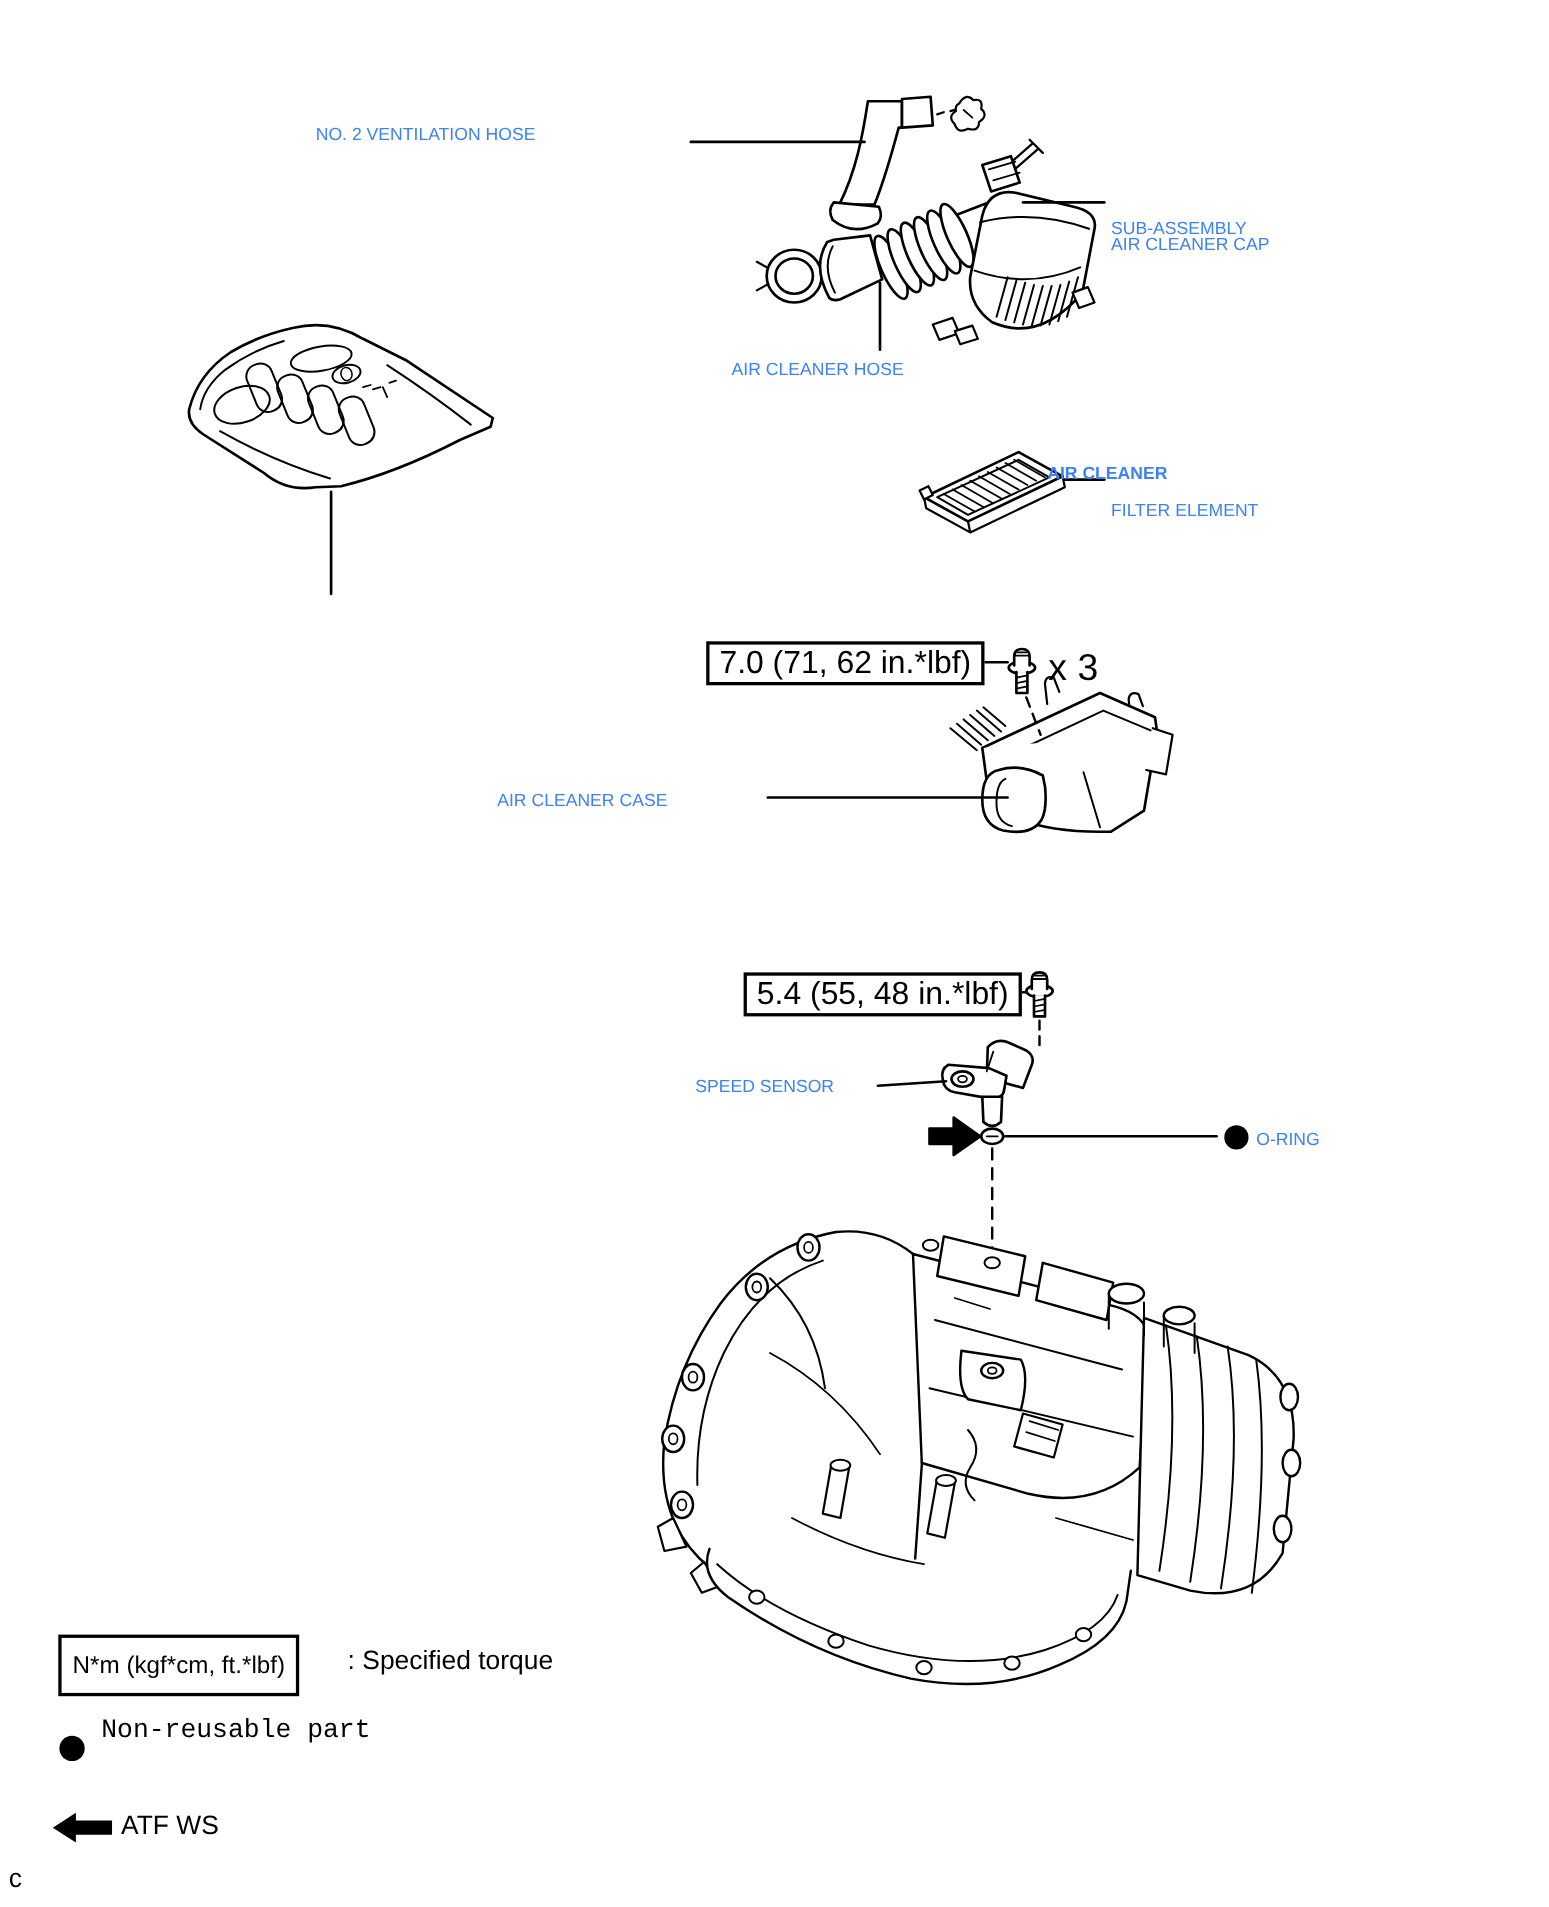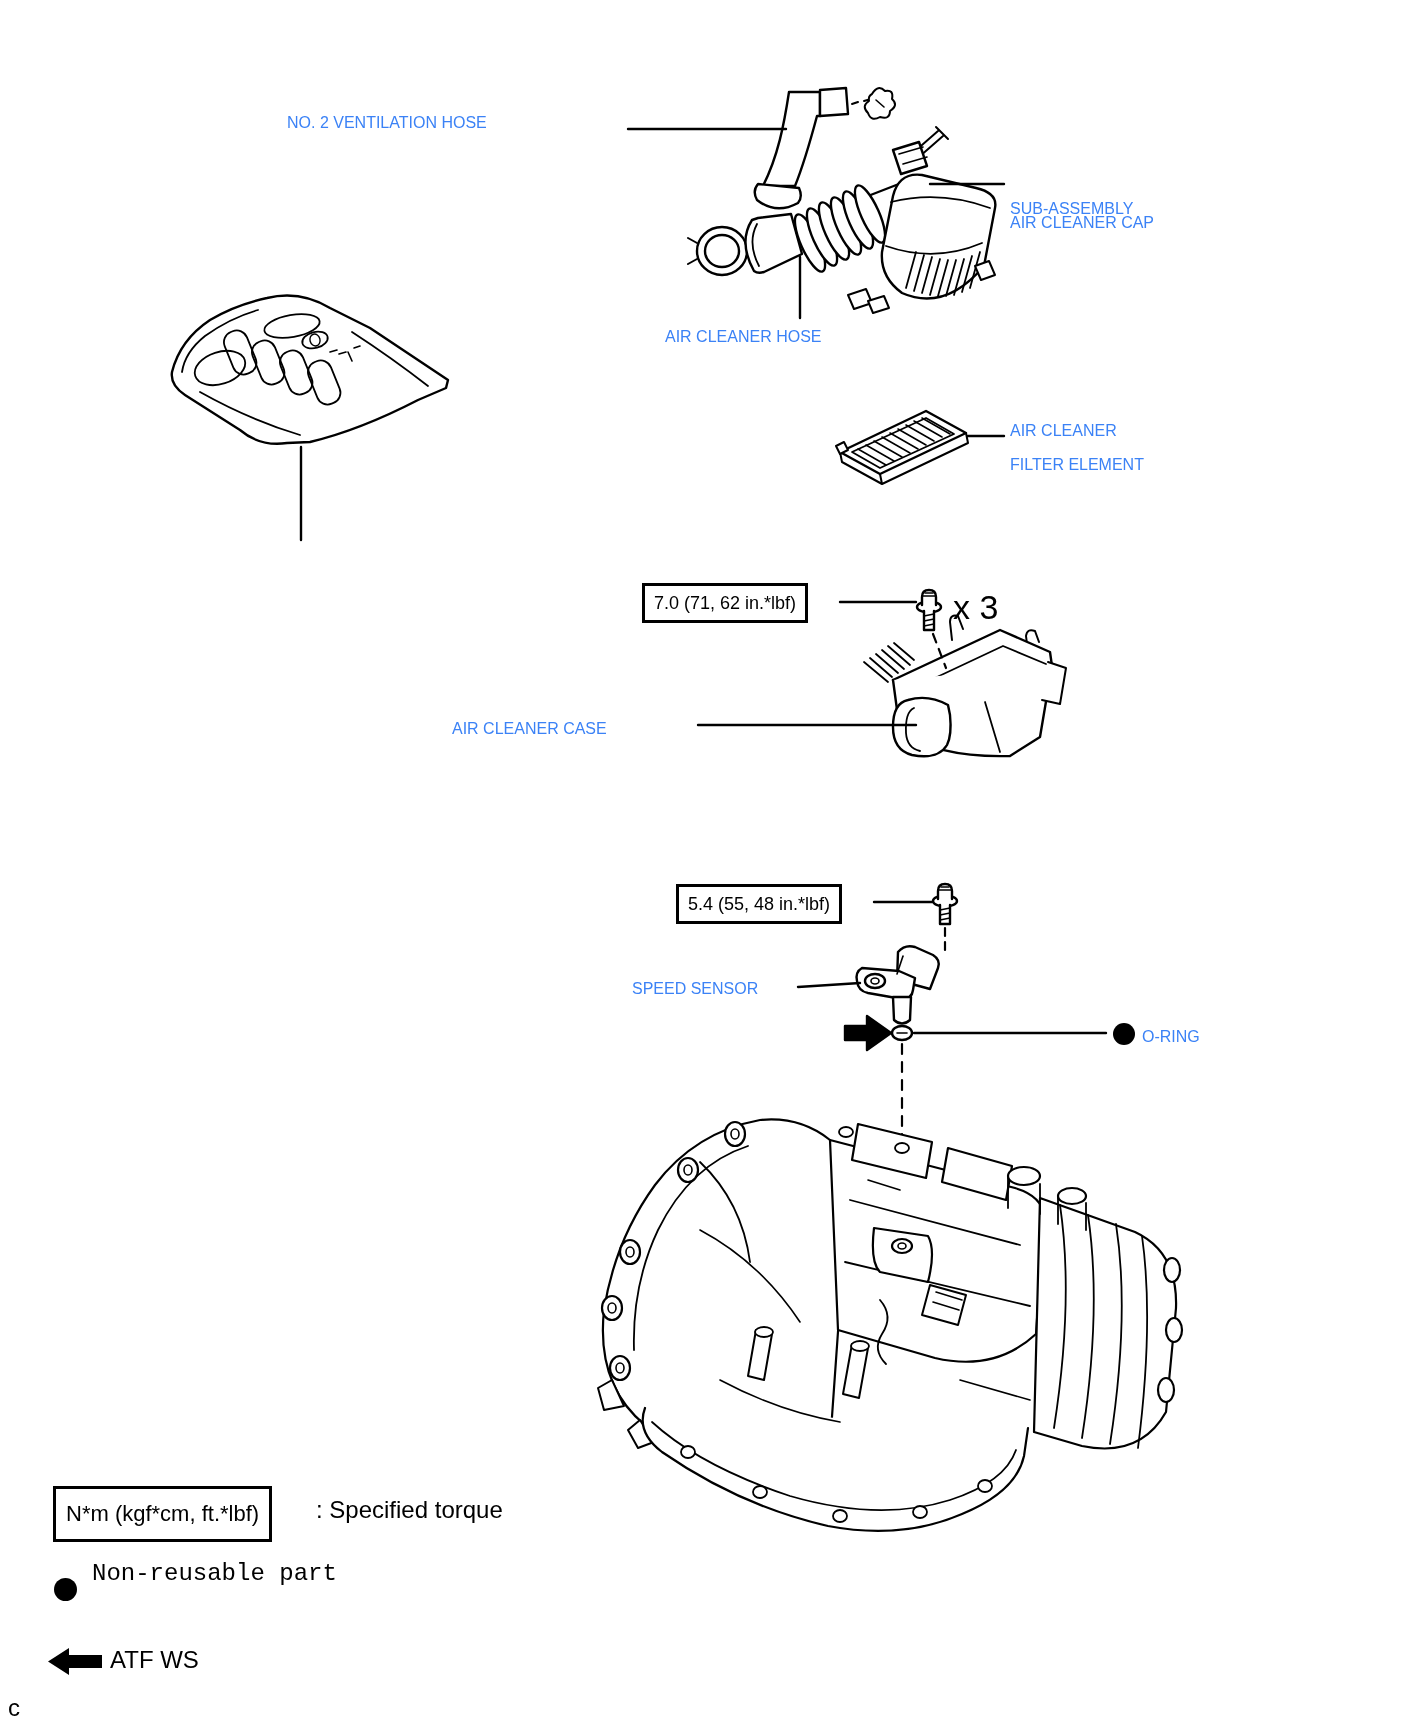--- a/index.html
+++ b/index.html
@@ -1,20 +1,20 @@
 <!DOCTYPE html>
 <html><head>
 <meta charset="utf-8">
 <style>
   html,body{margin:0;padding:0;background:#ffffff;}
   .page{position:relative;width:1408px;height:1734px;background:#fff;overflow:hidden;
         font-family:"Liberation Sans",sans-serif;color:#000;}
   svg.art{position:absolute;left:0;top:0;width:1408px;height:1734px;}
   .lbl{position:absolute;font-size:16px;line-height:33px;white-space:nowrap;color:#3b82f6;}
-  .tbox{position:absolute;border:3px solid #000;background:#fff;font-size:18px;
+  .tbox{position:absolute;border:3px solid #000;background:#fff;font-size:29px;
         line-height:26px;padding:4px 9px;white-space:nowrap;}
   .mult{position:absolute;font-size:34px;white-space:nowrap;}
   .legend-box{position:absolute;border:3px solid #000;background:#fff;font-size:22px;
         line-height:26px;padding:12px 10px;white-space:nowrap;}
   .legend-text{position:absolute;font-size:24px;white-space:nowrap;}
   .bullet{position:absolute;width:23px;height:23px;border-radius:50%;background:#000;}
   .marker{position:absolute;font-size:24px;}
 </style>
 </head>
 <body>
@@ -198,21 +198,21 @@
     </g>
   </svg>
 
   <div class="lbl" style="left:287px;top:106px;">NO. 2 VENTILATION HOSE</div>
 
   <div class="lbl" style="left:1010px;top:158px;margin-top:48px;">AIR CLEANER CAP</div>
   <div class="lbl" style="left:1010px;top:192px;">SUB-ASSEMBLY</div>
 
   <div class="lbl" style="left:665px;top:320px;">AIR CLEANER HOSE</div>
 
-  <div class="lbl" style="left:1010px;top:414px;">AIR CLEANER</div>
+  <div class="lbl" style="left:952px;top:414px;font-weight:bold;">AIR CLEANER</div>
   <div class="lbl" style="left:1010px;top:448px;">FILTER ELEMENT</div>
 
 
   <div class="tbox" style="left:642px;top:583px;">7.0 (71, 62 in.*lbf)</div>
   <div class="mult" style="left:953px;top:588px;">x 3</div>
 
   <div class="lbl" style="left:452px;top:712px;">AIR CLEANER CASE</div>
 
   <div class="tbox" style="left:676px;top:884px;">5.4 (55, 48 in.*lbf)</div>
 

